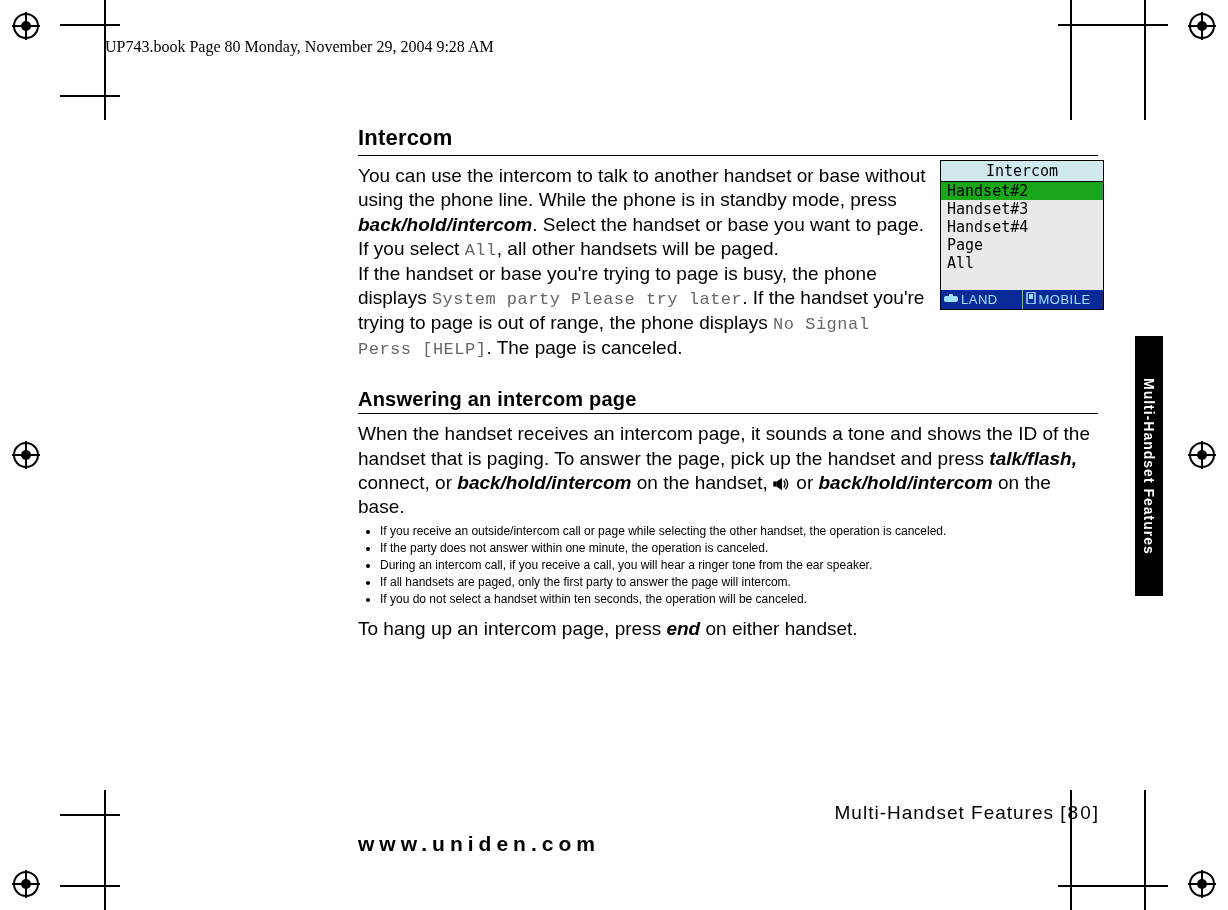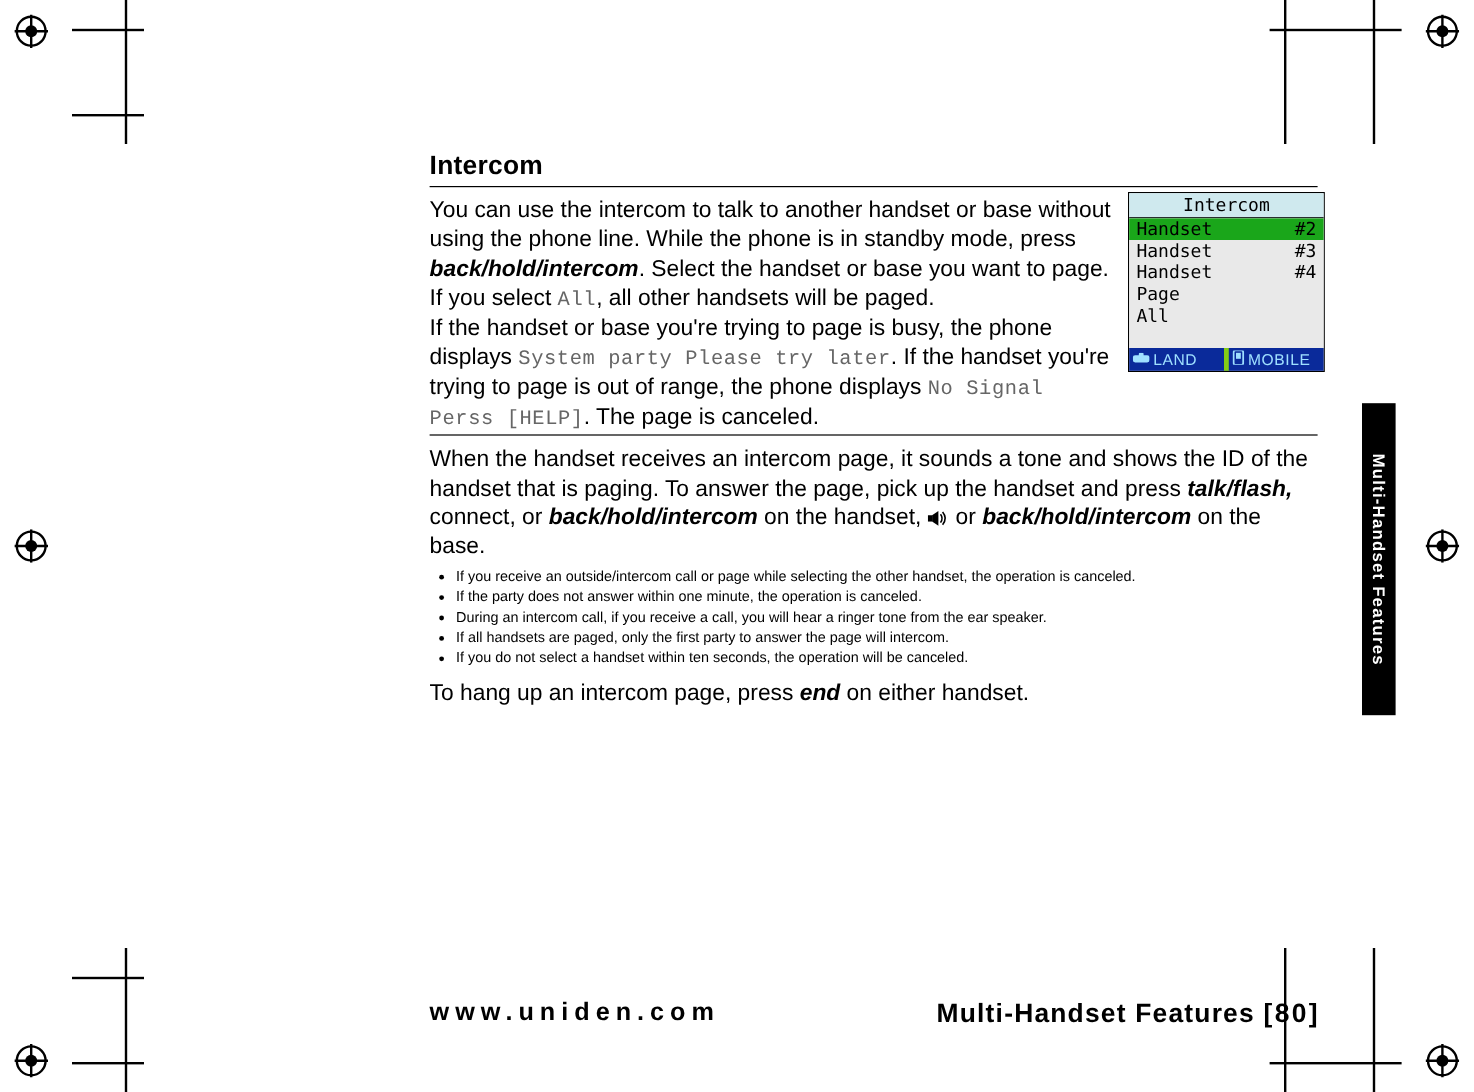--- a/index.html
+++ b/index.html
@@ -17,27 +17,27 @@
   .body{font-size:19px;line-height:1.28;color:#000}
   .body p{margin:0 0 0 0}
   .body .bi{font-weight:700;font-style:italic}
   .mono{font-family:"Lucida Console","Courier New",monospace;font-size:17px;letter-spacing:0.5px;color:#666}
   ul.bul{margin:4px 0 0 0;padding-left:22px}
   ul.bul li{margin:0 0 2px 0;font-size:12px;line-height:1.26}
   .wrap1{width:570px}
   .phone-shot{position:absolute;left:940px;top:160px;width:162px;border:1px solid #000}
   .ps-title{background:#cfe9ee;text-align:center;font-family:"Lucida Console",monospace;font-size:15px;padding:1px 0;border-bottom:1px solid #000;color:#000}
   .ps-body{background:#e9e9e9;font-family:"Lucida Console",monospace;font-size:15px}
-  .ps-row{display:flex;justify-content:space-between;padding:0 6px}
+  .ps-row{display:flex;padding:0 6px}
   .ps-row.sel{background:#1aa61a;color:#000}
   .ps-foot{display:flex;background:#0a2a9a;color:#9fe0ff;font-family:Arial,sans-serif;font-size:13px;letter-spacing:0.5px}
   .ps-foot .half{flex:1;display:flex;align-items:center;gap:3px;padding:2px 3px}
-  .ps-foot .half:first-child{border-right:4px solid #84cc16}
+  .ps-foot .half:first-child{border-right:1px solid #84cc16}
   .foot-left{position:absolute;left:358px;top:832px;font-size:21px;font-weight:700;letter-spacing:5px}
-  .foot-right{position:absolute;right:128px;top:832px;font-size:22px;font-weight:700;letter-spacing:1px}
+  .foot-right{position:absolute;right:128px;top:802px;font-size:19px;font-weight:400;letter-spacing:1px}
   .foot-right .pn{letter-spacing:2px}
   .side-tab{position:absolute;right:65px;top:336px;width:28px;height:260px;background:#000;color:#fff;font-size:14px;letter-spacing:1px;font-weight:700;writing-mode:vertical-rl;display:flex;align-items:center;justify-content:center}
   .spk-icon svg{width:18px;height:14px;vertical-align:-2px}
 </style>
 </head>
 <body>
 
 <div class="page">
 
   <div class="reg-mark" style="left:12px;top:12px">
@@ -103,33 +103,35 @@
     <div class="cross-v" style="left:44px;top:0;height:120px"></div>
     <div class="cross-h" style="left:0;top:24px;width:60px"></div>
     <div class="cross-h" style="left:0;top:95px;width:60px"></div>
   </div>
   <div class="cross-mark" style="right:60px;bottom:0;width:110px;height:120px">
     <div class="cross-v" style="left:12px;top:0;height:120px"></div>
     <div class="cross-h" style="left:0;top:95px;width:110px"></div>
     <div class="cross-v" style="left:86px;top:0;height:120px"></div>
   </div>
 
+  <div class="header-line">UP743.book  Page 80  Monday, November 29, 2004  9:28 AM</div>
 
   <div class="content">
     <h2 class="sec">Intercom</h2>
     <hr class="rule">
     <div class="body wrap1">
       <p>
         <span>You can use the intercom to talk to another handset or base without using the phone line. While the phone is in standby mode, press </span><span class="bi">back/hold/intercom</span><span>. Select the handset or base you want to page. If you select </span><span class="mono">All</span><span>, all other handsets will be paged.</span>
       </p>
       <p>
         <span>If the handset or base you're trying to page is busy, the phone displays </span><span class="mono">System party Please try later</span><span>. If the handset you're trying to page is out of range, the phone displays </span><span class="mono">No Signal Perss [HELP]</span><span>. The page is canceled.</span>
       </p>
     </div>
 
+    <h3 class="sub">Answering an intercom page</h3>
     <hr class="rule">
     <div class="body">
       <p>
         <span>When the handset receives an intercom page, it sounds a tone and shows the ID of the handset that is paging. To answer the page, pick up the handset and press </span><span class="bi">talk/flash,</span><span> connect, or </span><span class="bi">back/hold/intercom</span><span> on the handset, </span><span class="spk-icon"><svg viewBox="0 0 20 16">
               <rect x="0" y="5" width="4" height="6" fill="#000"></rect>
               <polygon points="4,5 10,1 10,15 4,11" fill="#000"></polygon>
               <path d="M12 4 Q15 8 12 12" fill="none" stroke="#000" stroke-width="1.5"></path>
               <path d="M14 2 Q19 8 14 14" fill="none" stroke="#000" stroke-width="1.5"></path>
             </svg></span><span> or </span><span class="bi">back/hold/intercom</span><span> on the base.</span>
       </p>

